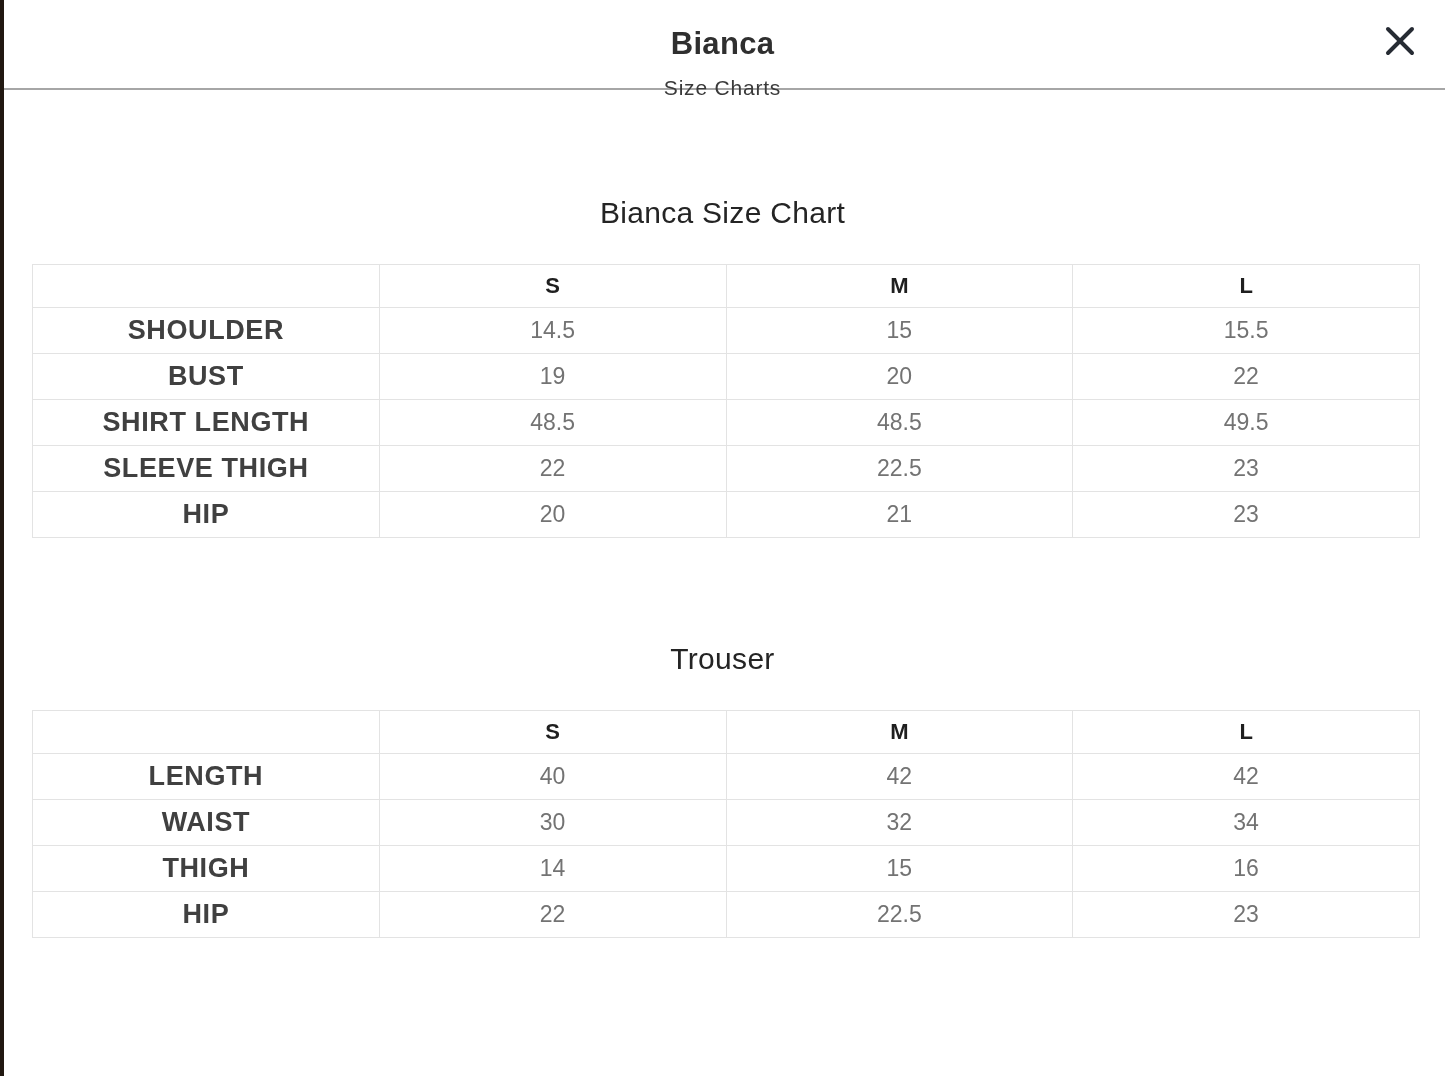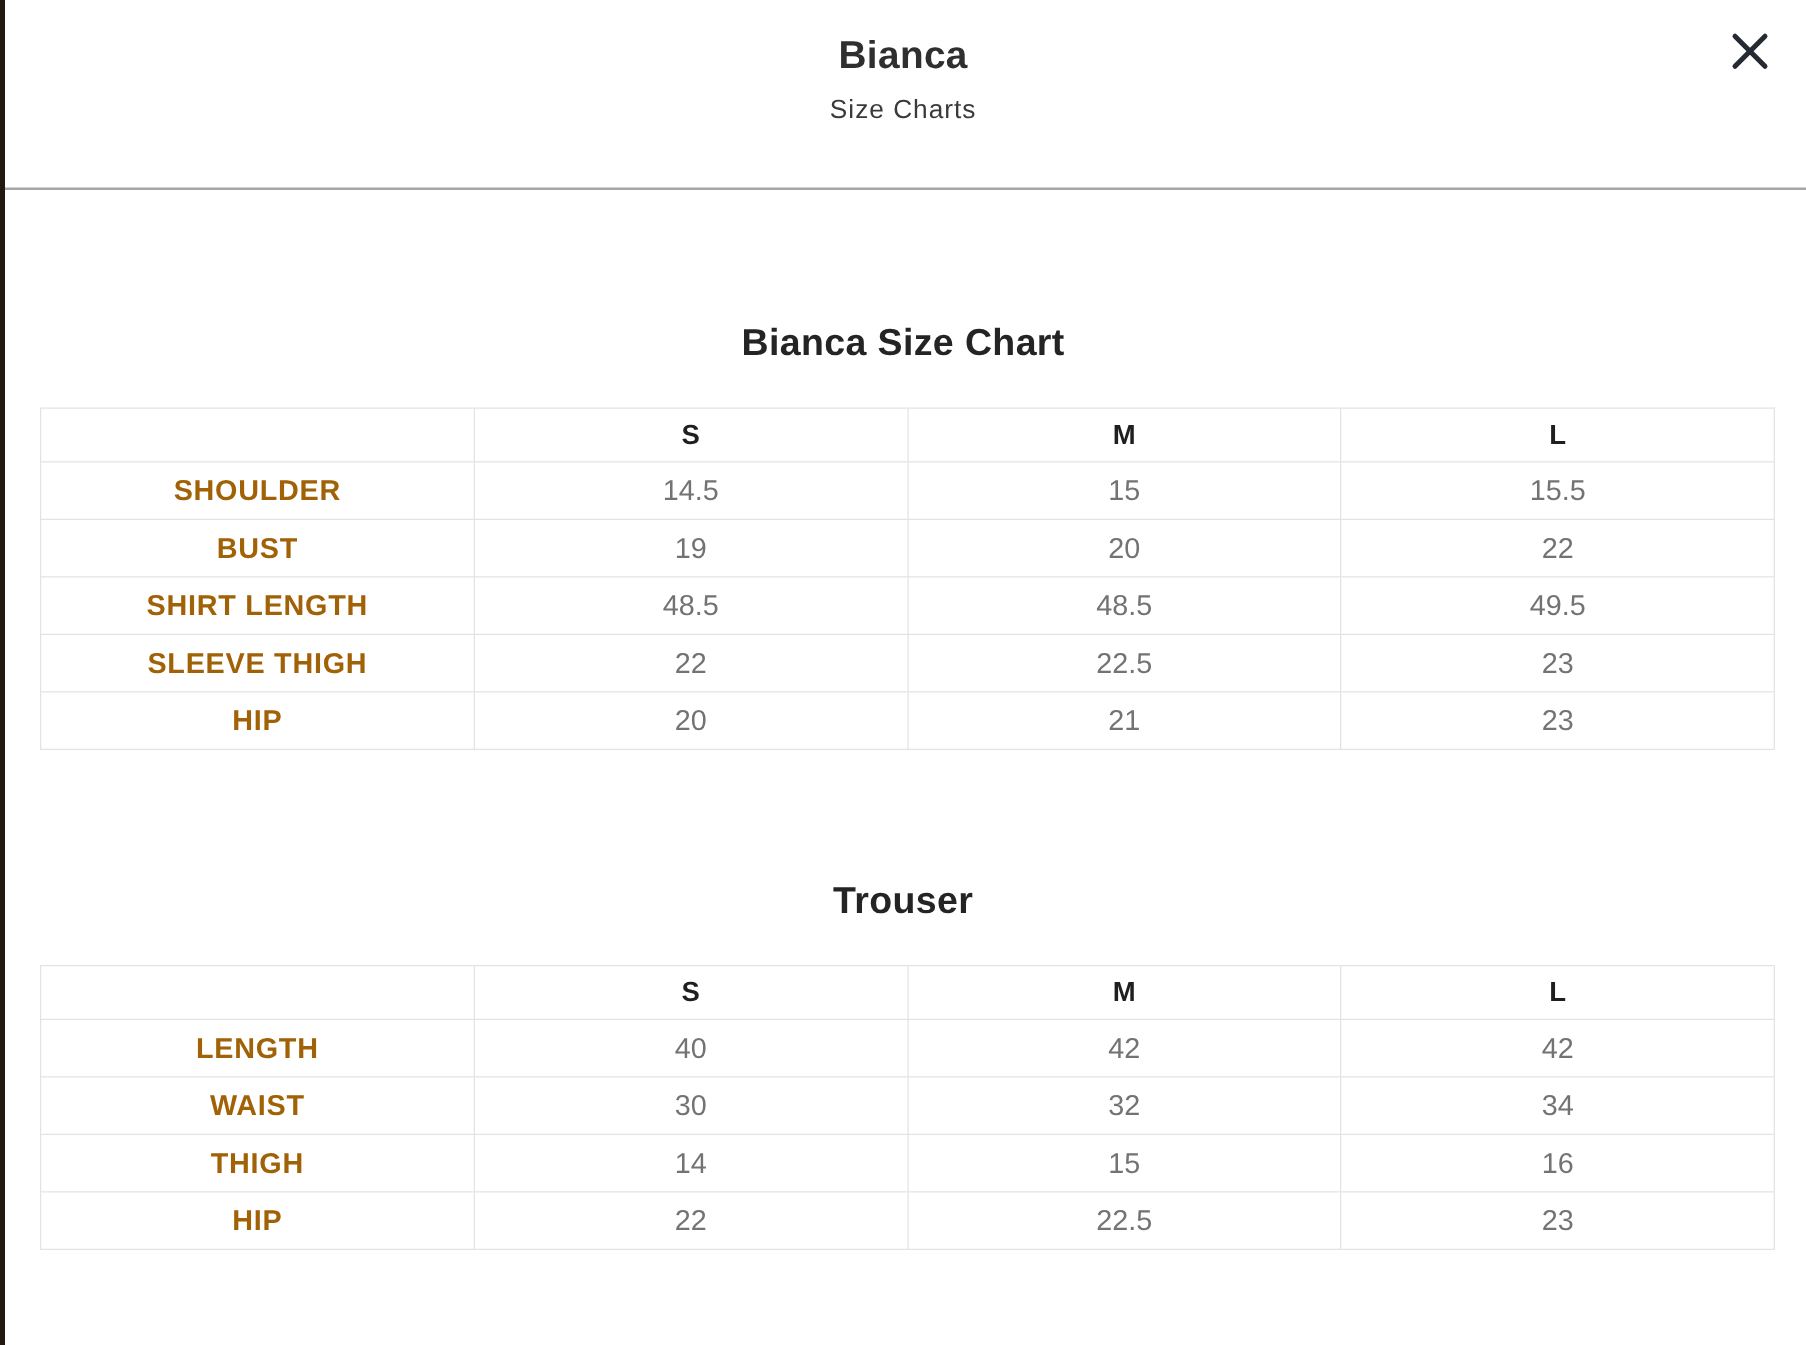--- a/index.html
+++ b/index.html
@@ -9,21 +9,21 @@
     font-family: "Liberation Sans", sans-serif;
     color: #2e2e2e;
     overflow: hidden;
   }
   .left-strip {
     position: fixed; left: 0; top: 0; bottom: 0;
     width: 4px; background: #211811; z-index: 10;
   }
   .modal-header {
     position: relative;
-    height: 152px;
+    height: 90px;
     background: #ffffff;
     border-bottom: 2px solid #a6a6a6;
     text-align: center;
   }
   .modal-title {
     padding-top: 26px;
     font-size: 31px;
     font-weight: bold;
     color: #2f2f2f;
     letter-spacing: 0.3px;
@@ -41,21 +41,21 @@
     width: 38px; height: 38px;
     background: none; border: none;
     cursor: pointer;
     padding: 0;
   }
   .close-btn svg { display: block; }
   .content { padding-top: 0; }
   .section-heading {
     text-align: center;
     font-size: 30px;
-    font-weight: bold;
+    font-weight: normal;
     color: #242424;
     letter-spacing: 0.3px;
   }
   .heading-1 { margin-top: 106px; }
   .heading-2 { margin-top: 104px; }
   table.size-table {
     border-collapse: collapse;
     table-layout: fixed;
     margin-left: 32px;
     width: 1388px;
@@ -70,23 +70,23 @@
     height: 46px;
     width: 25%;
   }
   table.size-table thead th {
     height: 43px;
     font-size: 22px;
     font-weight: bold;
     color: #1f1f1f;
   }
   table.size-table th.rowlabel {
-    font-size: 23px;
+    font-size: 27px;
     font-weight: bold;
-    color: #a16207;
+    color: #404040;
     letter-spacing: 0.6px;
   }
   table.size-table td {
     font-size: 23px;
     font-weight: 400;
     color: #737373;
   }
 </style>
 </head>
 <body>

